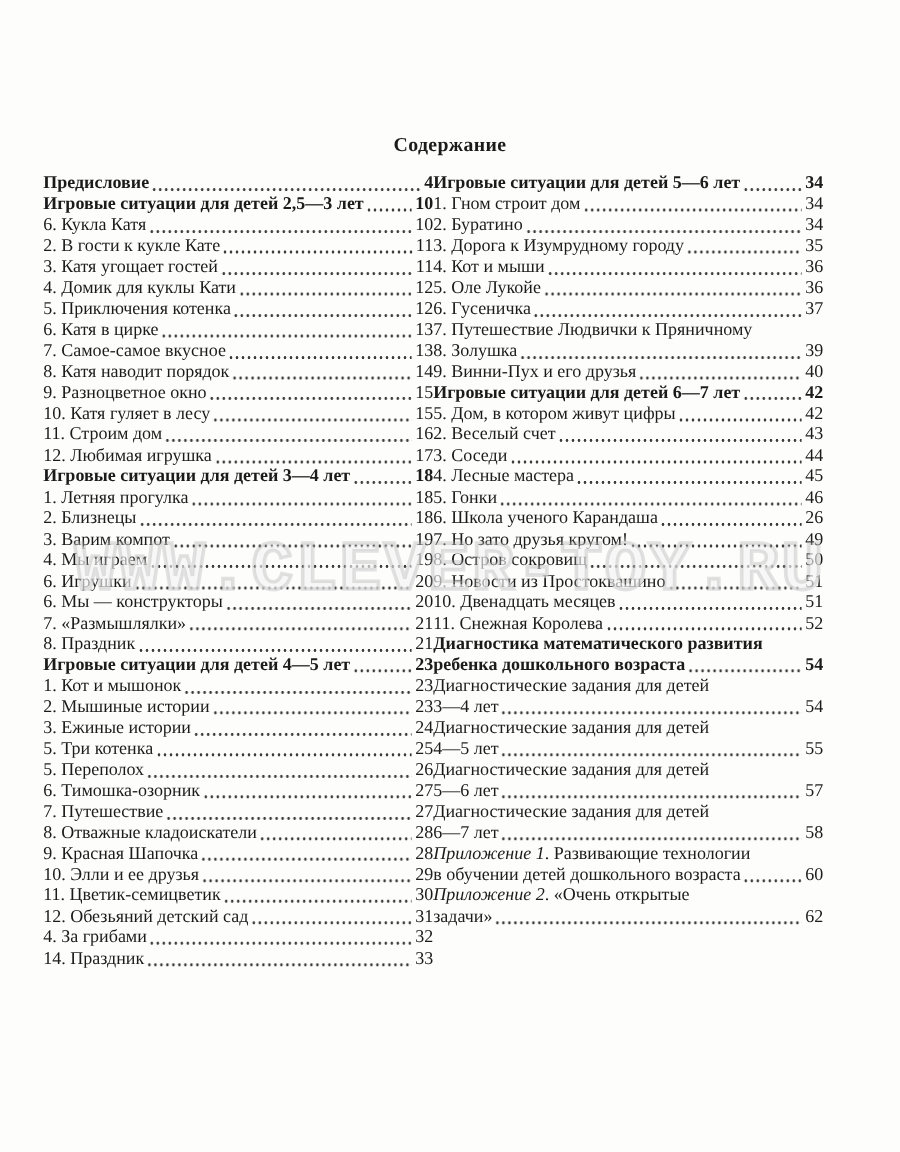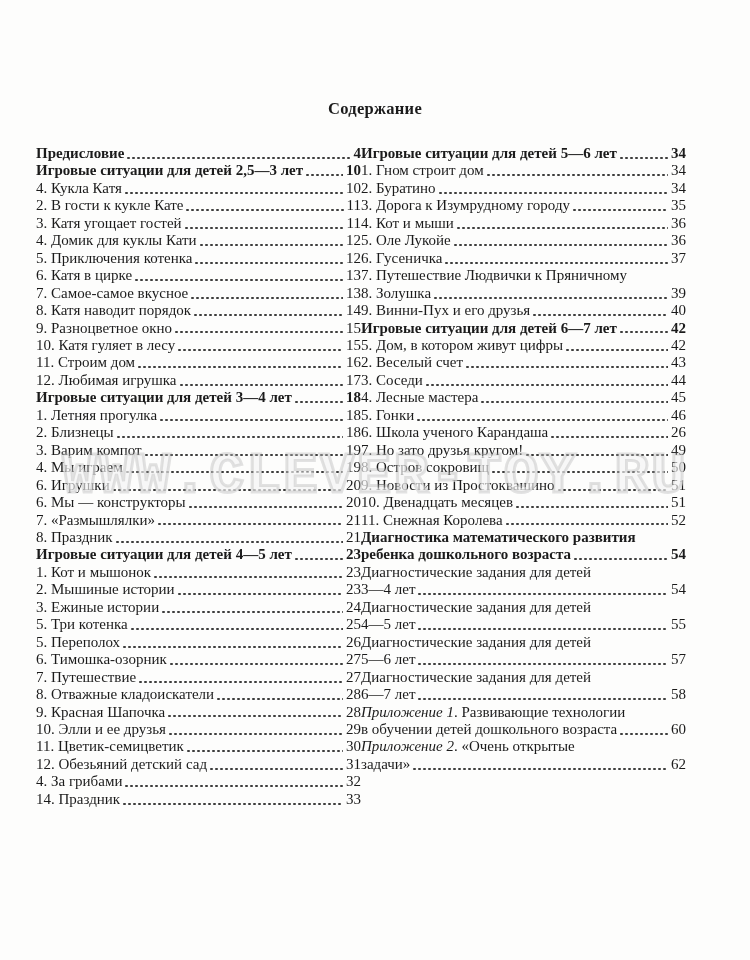--- a/index.html
+++ b/index.html
@@ -12,21 +12,21 @@
     width: 750px;
     height: 960px;
     margin: 0 auto;
     background: #fdfdfc;
     font-family: "Liberation Serif", serif;
     color: #1b1b1b;
     overflow: hidden;
   }
   .page-title {
     position: absolute;
-    top: 99px;
+    top: 111px;
     left: 0;
     width: 100%;
     text-align: center;
     font-weight: bold;
     font-size: 16.5px;
     letter-spacing: 0.3px;
   }
   .columns {
     position: absolute;
     top: 145px;
@@ -99,21 +99,21 @@
           <span class="toc-text">Предисловие</span>
           <span class="toc-leader"></span>
           <span class="toc-page">4</span>
         </div>
         <div class="toc-row bold">
           <span class="toc-text">Игровые ситуации для детей 2,5—3 лет</span>
           <span class="toc-leader"></span>
           <span class="toc-page">10</span>
         </div>
         <div class="toc-row">
-          <span class="toc-text">4. Кукла Катя</span>
+          <span class="toc-text">6. Кукла Катя</span>
           <span class="toc-leader"></span>
           <span class="toc-page">10</span>
         </div>
         <div class="toc-row">
           <span class="toc-text">2. В гости к кукле Кате</span>
           <span class="toc-leader"></span>
           <span class="toc-page">11</span>
         </div>
         <div class="toc-row">
           <span class="toc-text">3. Катя угощает гостей</span>

